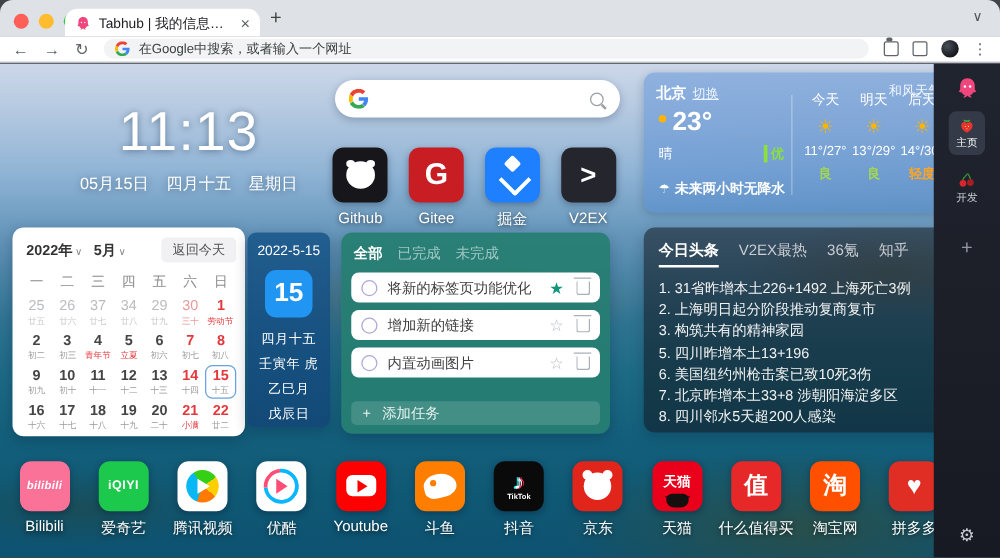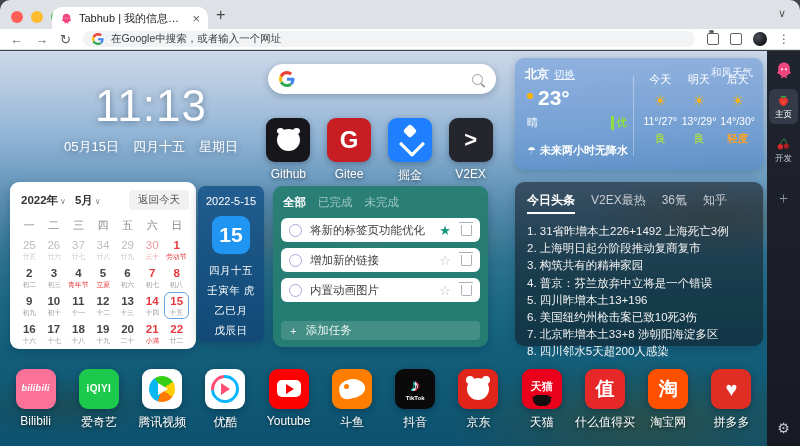--- a/index.html
+++ b/index.html
@@ -31,21 +31,21 @@
   .page{position:absolute;left:0;top:51px;right:0;bottom:0;
     background:
       radial-gradient(ellipse 130px 45px at 13% 44%, rgba(118,104,66,.5), transparent 70%),
       radial-gradient(ellipse 210px 55px at 46% 48%, rgba(128,116,74,.42), transparent 70%),
       radial-gradient(ellipse 170px 55px at 89% 42%, rgba(105,94,58,.42), transparent 70%),
       radial-gradient(ellipse 280px 90px at 80% 94%, rgba(62,74,42,.55), transparent 70%),
       radial-gradient(ellipse 150px 45px at 8% 90%, rgba(42,62,47,.4), transparent 70%),
       linear-gradient(180deg,#ccd8e9 0%,#b3c8e0 10%,#90b4d5 22%,#6d9cc0 32%,#4e86a8 42%,#2f7492 52%,#1d6a84 63%,#135f7b 76%,#0f5874 88%,#0d5271 100%);}
 
   
-  .side{position:absolute;right:0;top:0;bottom:0;width:33px;background:linear-gradient(180deg,#20242e,#171a22);display:flex;flex-direction:column;align-items:center;font-family:Liberation Serif, serif;}
+  .side{position:absolute;right:0;top:0;bottom:0;width:53px;background:linear-gradient(180deg,#20242e,#171a22);display:flex;flex-direction:column;align-items:center;}
   .side .logo{margin-top:9px;width:20px;height:20px;}
   .side-group{width:29px;border-radius:6px;margin-top:9px;padding:4px 0 3px;display:flex;flex-direction:column;align-items:center;gap:1px;}
   .side-group.active{background:#343a47;}
   .side-group svg{width:15px;height:15px;}
   .side-label{font-size:8.5px;color:#c7ccd4;}
   .side-group.active .side-label{color:#fff;}
   .side-plus{margin-top:22px;font-size:16px;color:#8f97a3;}
   .side-gear{margin-top:auto;margin-bottom:9px;font-size:14px;color:#c3c9d2;}
 
   
@@ -463,21 +463,20 @@
       <div class="news-tabs">
           <span class="active">今日头条</span>
           <span>V2EX最热</span>
           <span>36氪</span>
           <span>知乎</span>
         </div>
       <div class="news-list">
           <div class="news-item">1. 31省昨增本土226+1492 上海死亡3例</div>
           <div class="news-item">2. 上海明日起分阶段推动复商复市</div>
           <div class="news-item">3. 构筑共有的精神家园</div>
-          <div class="news-item">4. 普京：芬兰放弃中立将是一个错误</div>
           <div class="news-item">5. 四川昨增本土13+196</div>
           <div class="news-item">6. 美国纽约州枪击案已致10死3伤</div>
           <div class="news-item">7. 北京昨增本土33+8 涉朝阳海淀多区</div>
           <div class="news-item">8. 四川邻水5天超200人感染</div>
         </div>
     </div>
 
     <div class="apps-bottom">
         <div class="app">
         <div class="tile ic-bili" style="background: rgb(251, 114, 153);">

